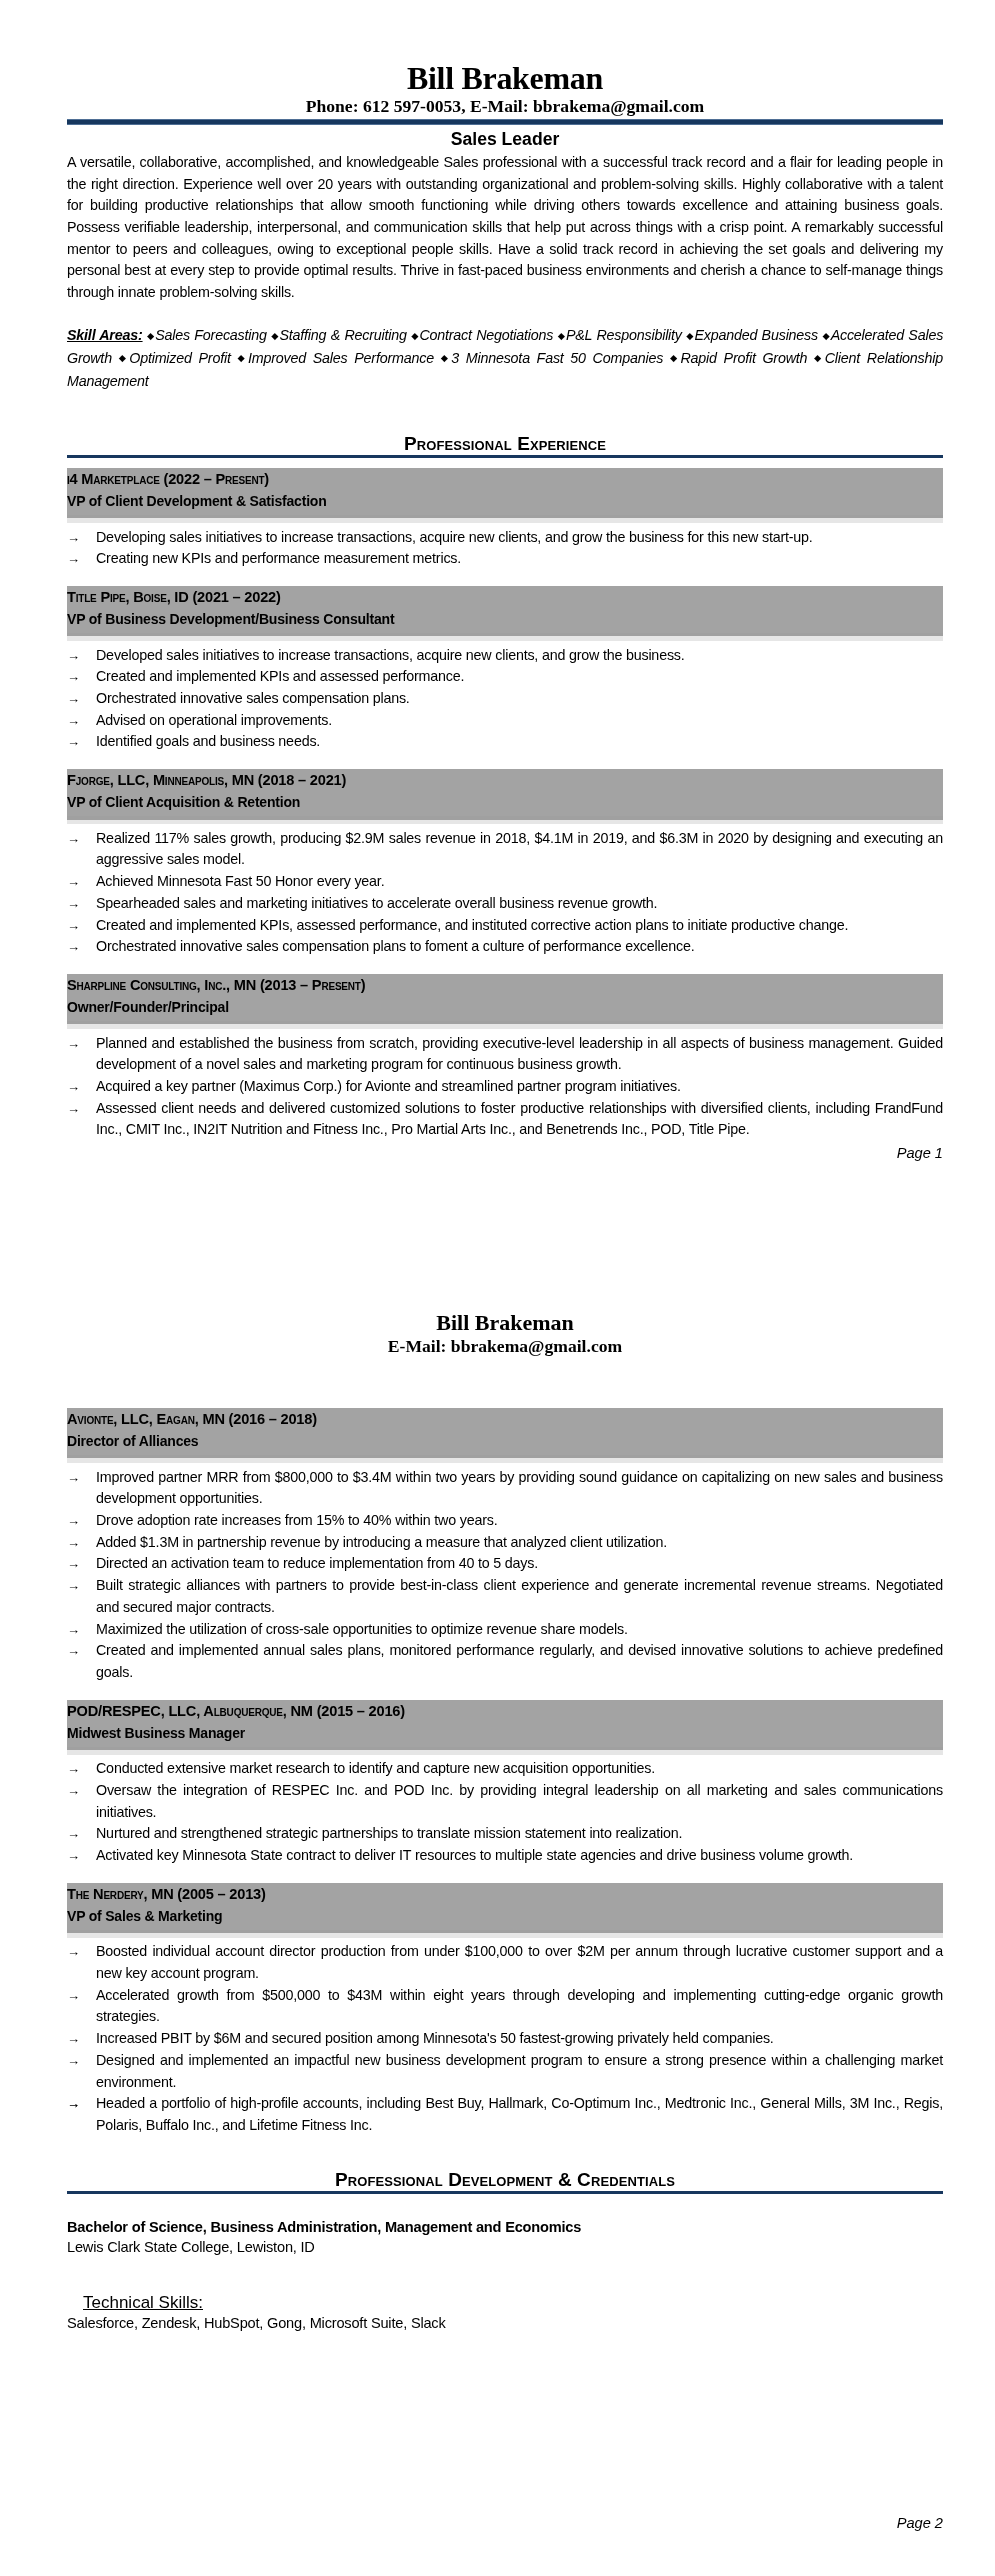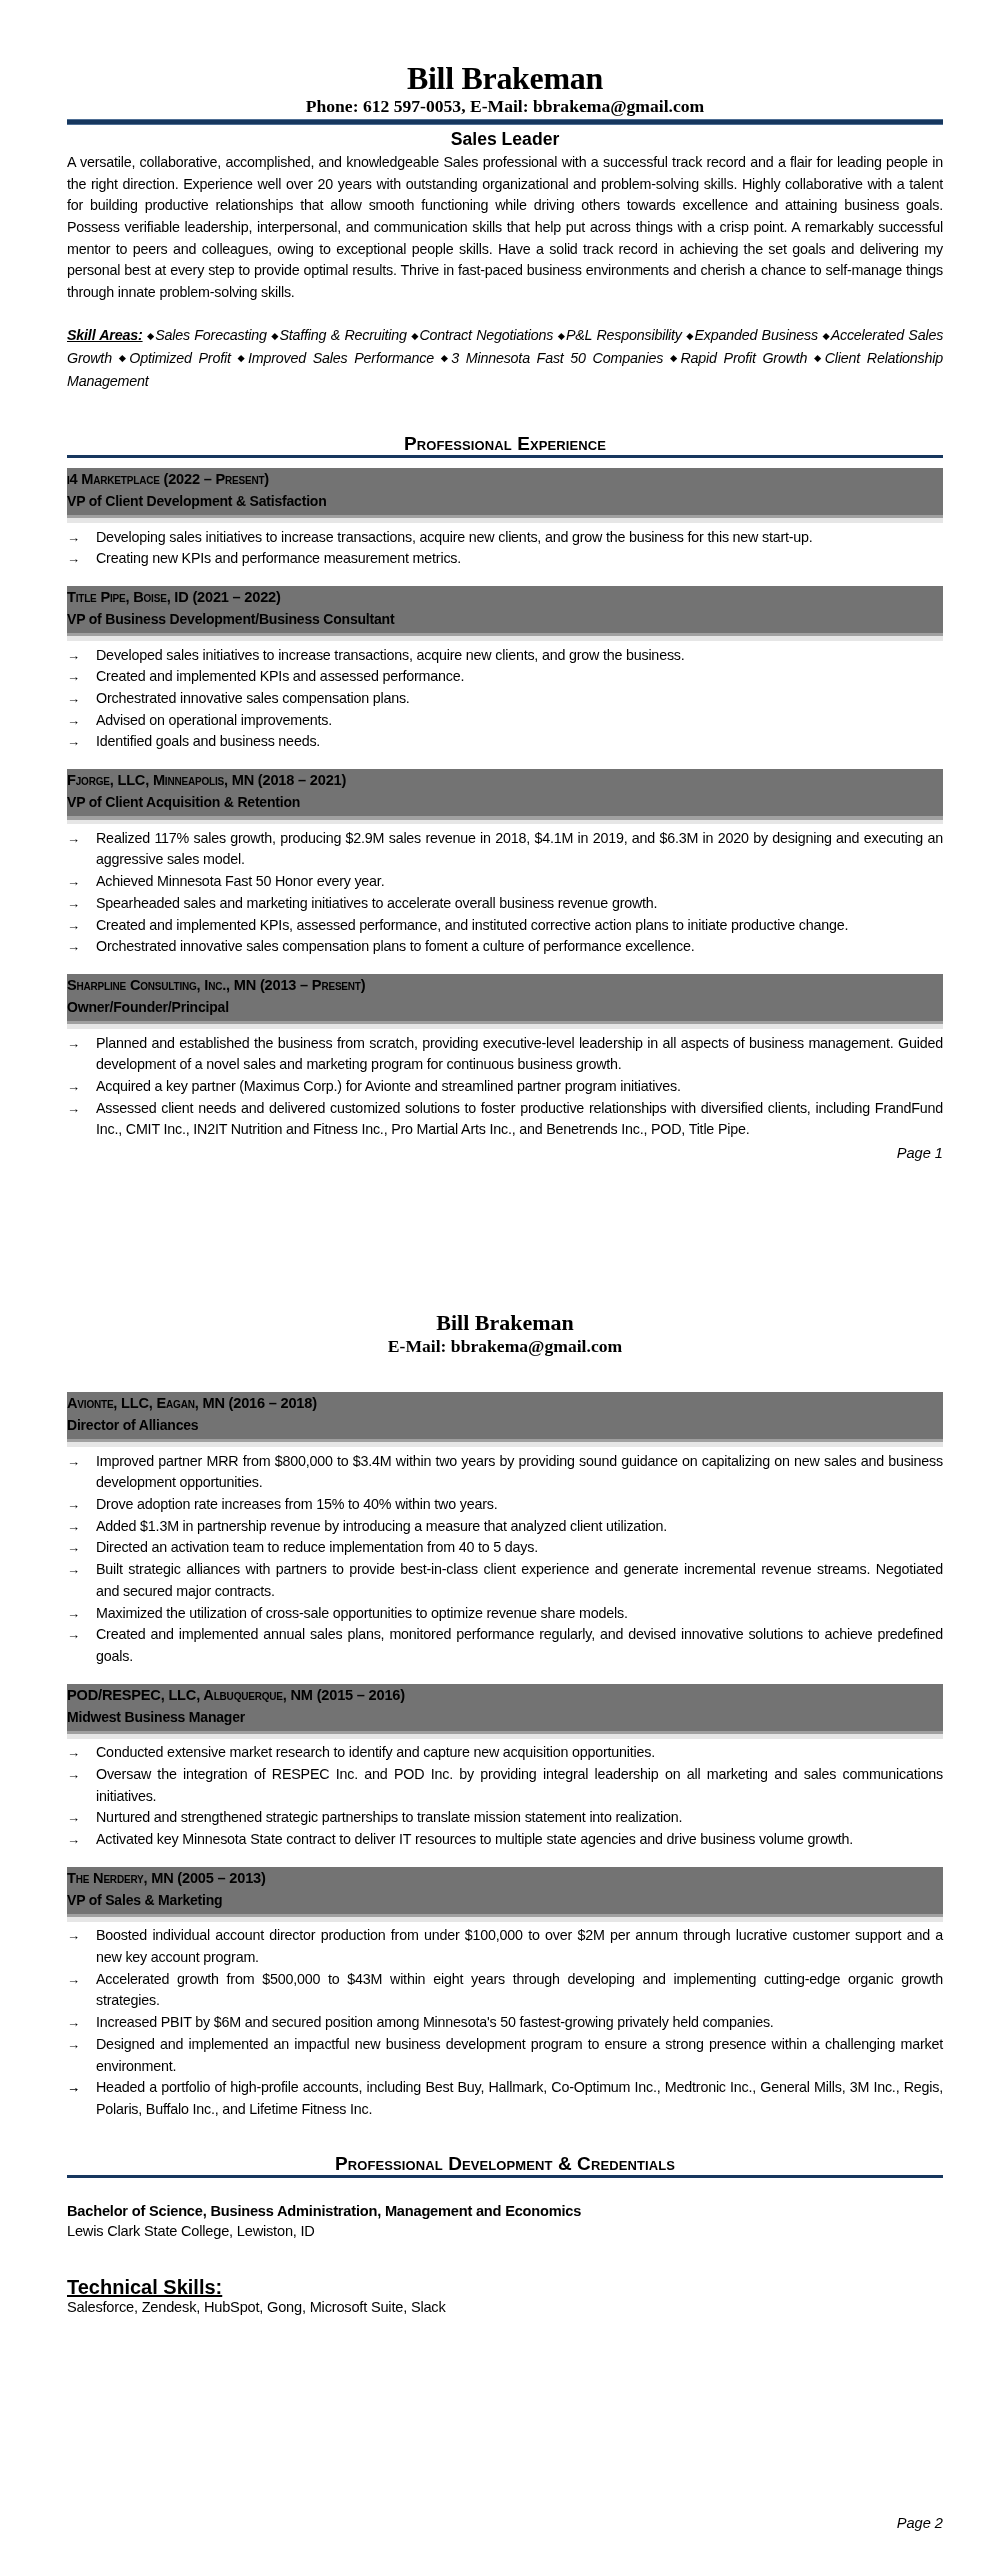--- a/index.html
+++ b/index.html
@@ -17,35 +17,35 @@
   .rule-blue-thin { height: 2.9px; background: #17375e; }
 
   .headline { text-align: center; font-weight: bold; font-size: 17.6px; line-height: 23.4px; }
   .para { font-size: 14.3px; line-height: 21.7px; text-align: justify; letter-spacing: -0.2px; }
   .skills { font-size: 14.3px; line-height: 21.7px; text-align: justify; font-style: italic; letter-spacing: -0.2px; }
   .skills .lbl { font-weight: bold; text-decoration: underline; }
   .diamond { font-style: normal; font-size: 9.4px; position: relative; top: -1.8px; margin-right: 0.6px; }
 
   .section-title { text-align: center; font-weight: bold; font-size: 19px; line-height: 20px; font-variant: small-caps; letter-spacing: 0.1px; }
 
-  .job-head { background: #737373; padding: 1.2px 0 0 0; }
+  .job-head { background: #a3a3a3; padding: 1.2px 0 0 0; }
   .job-head .company { font-weight: bold; font-size: 14.6px; line-height: 21.7px; font-variant: small-caps; letter-spacing: -0.2px; }
   .job-head .role { font-weight: bold; font-size: 14px; line-height: 21.7px; letter-spacing: -0.2px; }
   .job-head .bar { height: 3.5px; background: #a0a0a0; margin-top: 2.3px; }
   .job-head .strip { height: 4.7px; background: #e6e6e6; }
 
   ul.bullets { list-style: none; margin: 3.5px 0 0 0; padding: 0; }
   ul.bullets li { position: relative; padding-left: 29px; font-size: 14.3px; line-height: 21.7px; text-align: justify; letter-spacing: -0.2px; }
   ul.bullets li .arrow { position: absolute; left: 0; top: 0; font-size: 13px; }
 
   .pageno { text-align: right; font-style: italic; font-size: 14.6px; line-height: 20px; }
 
   .edu-degree { font-weight: bold; font-size: 14.6px; line-height: 20px; letter-spacing: -0.2px; }
   .edu-school { font-size: 14.6px; line-height: 20px; letter-spacing: -0.2px; }
-  .tech-label { font-weight: bold; text-decoration: underline; font-size: 20px; line-height: 20px; }
+  .tech-label { font-weight: normal; text-decoration: underline; font-size: 17px; line-height: 20px; margin-left: 16px; }
   .tech-list { font-size: 14.6px; line-height: 20px; letter-spacing: -0.2px; }
 </style>
 </head>
 <body>
 
 <div class="page" style="top:61px;">
   <div class="name serif">Bill Brakeman</div>
   <div class="contact serif">Phone: 612 597-0053, E-Mail: bbrakema@gmail.com</div>
   <div class="rule-blue" style="margin-top:1.8px;"></div>
 
@@ -119,21 +119,21 @@
       </div>
     </div>
 
   <div class="pageno sans" style="margin-top:2.3px;">Page 1</div>
 </div>
 
 <div class="page" style="top:1310px;">
   <div class="name2 serif">Bill Brakeman</div>
   <div class="contact2 serif">E-Mail: bbrakema@gmail.com</div>
 
-  <div id="jobs-p2" style="margin-top:35px;">
+  <div id="jobs-p2" style="margin-top:51px;">
       <div>
         <div class="job-head sans">
           <div class="company">Avionte, LLC, Eagan, MN (2016 – 2018)</div>
           <div class="role">Director of Alliances</div>
           <div class="bar"></div>
           <div class="strip"></div>
         </div>
         <ul class="bullets sans">
           <li><span class="arrow">→</span><span>Improved partner MRR from $800,000 to $3.4M within two years by providing sound guidance on capitalizing on new sales and business development opportunities.</span></li>
           <li><span class="arrow">→</span><span>Drove adoption rate increases from 15% to 40% within two years.</span></li>

